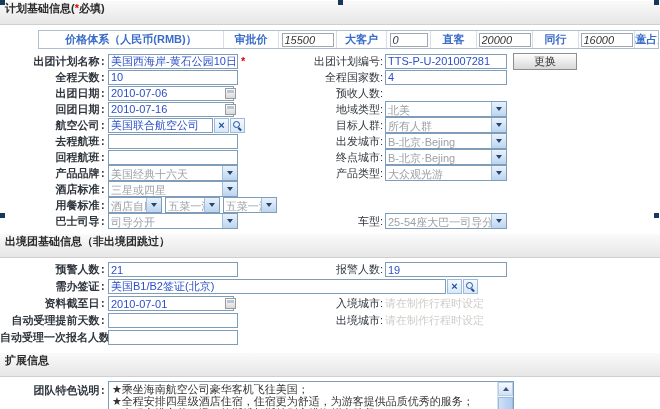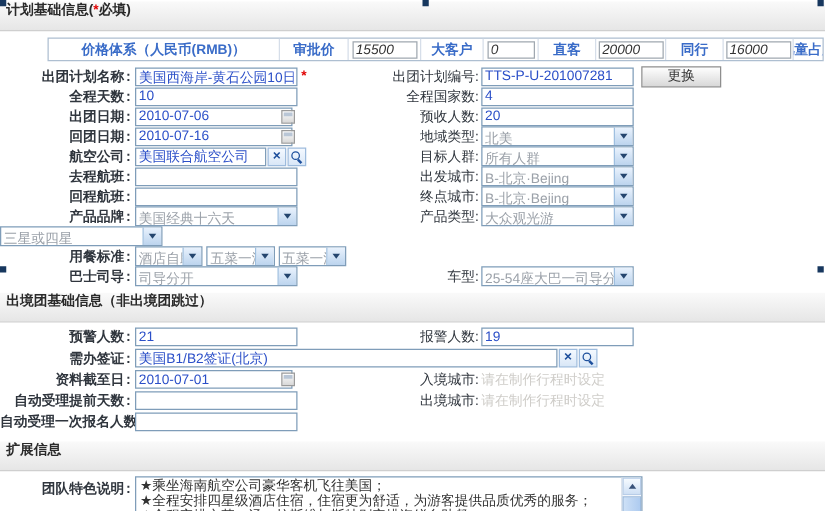--- a/index.html
+++ b/index.html
@@ -161,23 +161,20 @@
 
     <div class="row">
       <span class="lbl">出团日期:</span>
       <div class="wl">
         <span class="dwrap">
           <input class="txt" value="2010-07-06" style="">
           <span class="cal-icon"></span>
         </span>
       </div>
       <span class="lbl2">预收人数:</span>
-      <div class="wr">
-          <input class="txt w122" value="20" style="">
-        </div>
     </div>
 
     <div class="row">
       <span class="lbl">回团日期:</span>
       <div class="wl">
         <span class="dwrap">
           <input class="txt" value="2010-07-16" style="">
           <span class="cal-icon"></span>
         </span>
       </div>
@@ -259,20 +256,21 @@
         <div class="sel w122">
           <span class="sel-text">大众观光游</span>
           <span class="sel-btn">
               <i></i>
             </span>
         </div>
       </div>
     </div>
 
     <div class="row">
+      <span class="lbl">酒店标准:</span>
       <div class="wl">
         <div class="sel w130">
           <span class="sel-text">三星或四星</span>
           <span class="sel-btn">
               <i></i>
             </span>
         </div>
       </div>
     </div>
 

